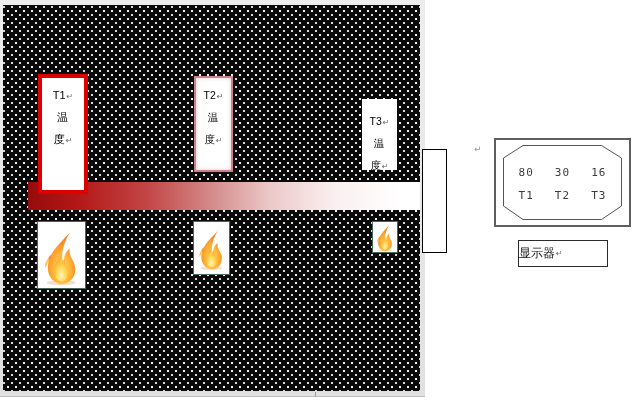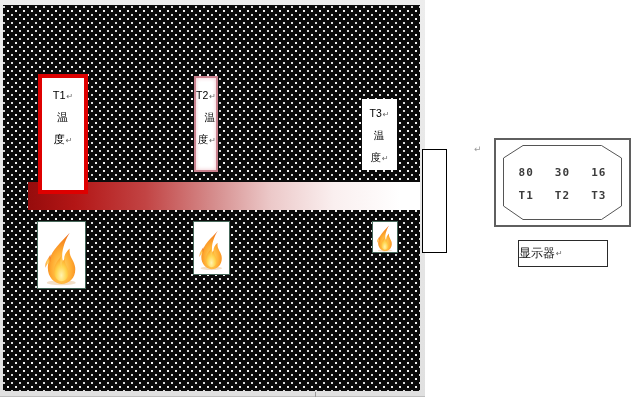--- a/index.html
+++ b/index.html
@@ -30,24 +30,24 @@
   
   .sensor{
     background:#fff;color:#000;text-align:center;
     display:flex;flex-direction:column;align-items:center;
     z-index:3;
   }
   .sensor .s-line{white-space:nowrap;}
   .ret{font-size:8px;color:#666;margin-left:1px;}
   .t1{left:38px;top:53px;width:50px;height:120px;border:4px solid #de0000;
       font-size:11px;line-height:21px;padding-top:7px;margin-top:21px;}
-  .t2{left:194px;top:76px;width:24px;height:96px;border:2px solid #c9818e;
-      box-shadow:inset 0 0 4px #eec3ca;font-size:10.5px;line-height:21px;padding-top:7px;align-items:flex-end;}
+  .t2{left:194px;top:76px;width:39px;height:96px;border:2px solid #c9818e;
+      box-shadow:inset 0 0 4px #eec3ca;font-size:10.5px;line-height:21px;padding-top:7px;}
   .t3{left:362px;top:99px;width:35px;height:71px;border:none;
-      font-size:10.5px;line-height:20px;padding-top:4px;}
+      font-size:10.5px;line-height:20px;padding-top:12px;}
 
   
   .rod{
     left:28px;top:182px;width:392px;height:28px;z-index:2;
     background:linear-gradient(90deg,#960c0c 0%,#b31616 12%,#c24444 30%,
                #d68f8f 48%,#ecc9c9 62%,#faefef 78%,#ffffff 95%,#ffffff 100%);
   }
 
   
   .flamebox{
@@ -62,21 +62,21 @@
   
   .wall{left:422px;top:149px;width:25px;height:104px;background:#fff;
         border:1px solid #000;z-index:5;}
 
   
   .pmark{left:474px;top:144px;font-size:9px;color:#9a9a9a;z-index:1;}
   .caret{left:315px;top:392px;width:1px;height:5px;background:#9a9a9a;}
 
   
   .display-panel{left:494px;top:138px;width:137px;height:89px;background:#fff;
-                 border:2px solid #5f5f5f;z-index:4;font-weight:bold;}
+                 border:2px solid #5f5f5f;z-index:4;}
   .screen-svg{position:absolute;left:7px;top:5px;}
   .disp-row{position:absolute;left:12px;right:12px;display:flex;
             font-family:"DejaVu Sans Mono","Liberation Mono",monospace;
             font-size:11px;color:#3c3c3c;letter-spacing:1px;}
   .disp-row span{flex:1;text-align:center;}
   .row-values{top:26px;}
   .row-labels{top:49px;}
 
   
   .caption-box{left:518px;top:240px;width:90px;height:27px;background:#fff;

